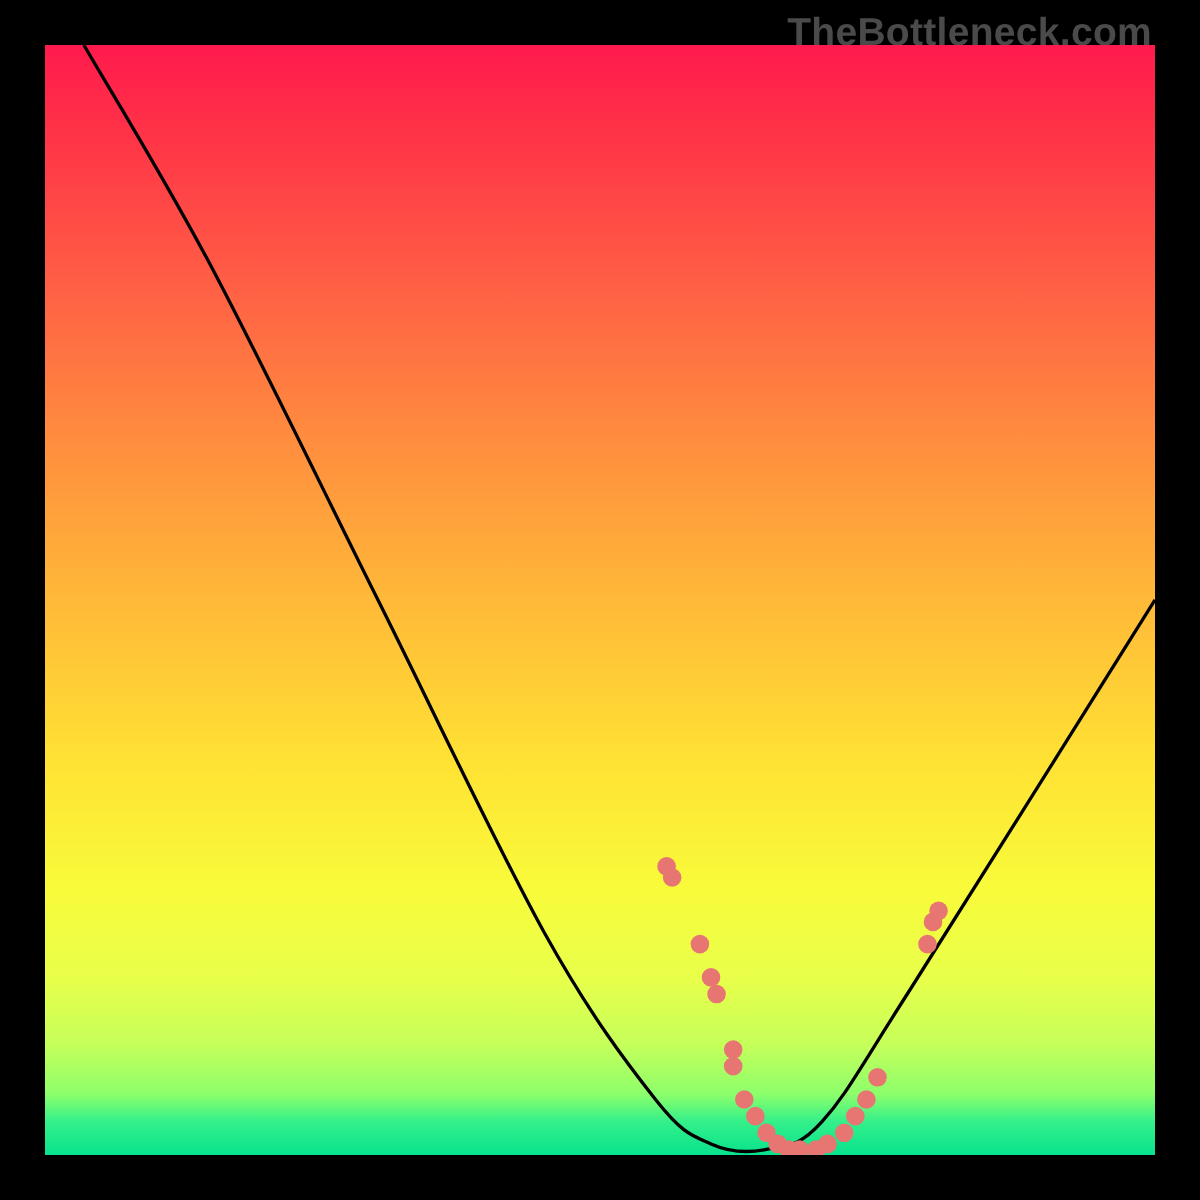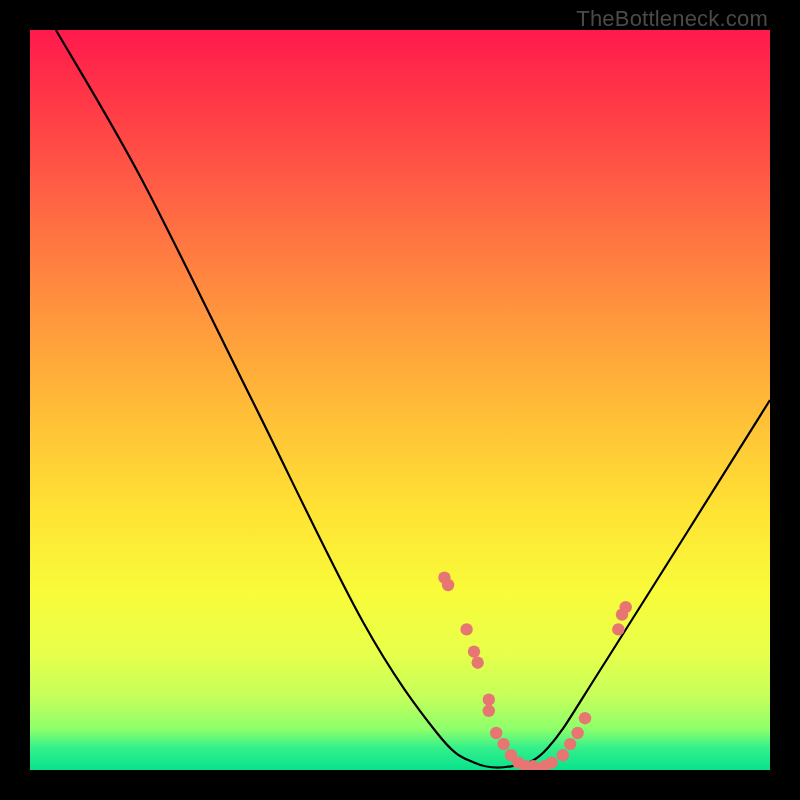--- a/index.html
+++ b/index.html
@@ -35,22 +35,22 @@
       #c6ff5a 90%,
       #8dff6b 94.5%,
       #34f08a 97%,
       #08e28d 100%
     );
   }
   .watermark {
     position: absolute;
     top: 6px;
     right: 32px;
-    font-size: 22px;
-    font-weight: 400;
+    font-size: 26px;
+    font-weight: 700;
     color: #4a4a4a;
     letter-spacing: 0.2px;
   }
   svg.curve {
     position: absolute;
     left: 0;
     top: 0;
     width: 740px;
     height: 740px;
   }

